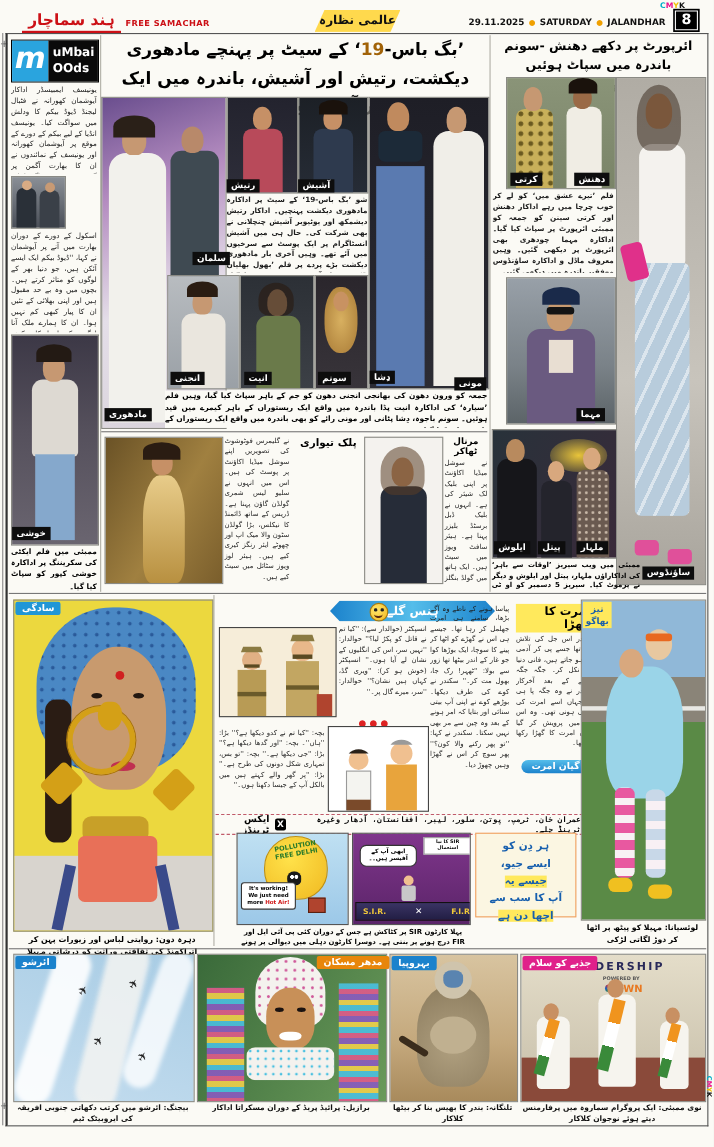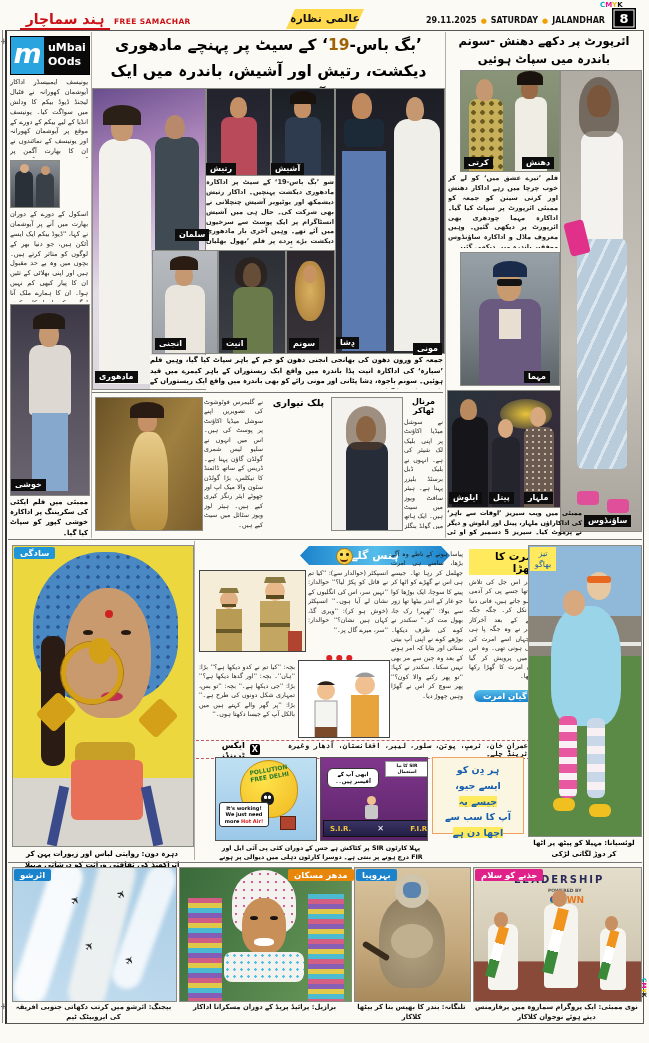--- a/index.html
+++ b/index.html
@@ -320,21 +320,21 @@
     <div class="shape" style="left:0;top:96px;width:112px;height:4px;background:#e8e8e4;"></div>
     <div class="shape" style="left:22px;top:60px;width:70px;height:120px;background:#9ad4e8;border-radius:40% 40% 30% 30%;"></div>
     <div class="shape" style="left:34px;top:44px;width:22px;height:26px;background:#d8a87e;border-radius:50%;"></div>
     <div class="shape" style="left:58px;top:26px;width:24px;height:28px;background:#e8c8a0;border-radius:50%;"></div>
     <div class="shape" style="left:58px;top:30px;width:24px;height:7px;background:#e86820;border-radius:3px;"></div>
     <div class="shape" style="left:30px;top:170px;width:18px;height:82px;background:repeating-linear-gradient(180deg,#e858a0 0 9px,#f8f0f4 9px 16px);border-radius:6px;"></div>
     <div class="shape" style="left:58px;top:172px;width:18px;height:80px;background:repeating-linear-gradient(180deg,#c8d8e8 0 10px,#f8f0f4 10px 18px);border-radius:6px;"></div>
     <div class="shape" style="left:24px;top:252px;width:22px;height:13px;background:#f0c020;border-radius:6px;"></div>
     <div class="shape" style="left:60px;top:258px;width:22px;height:13px;background:#f0c020;border-radius:6px;"></div>
   </div>
-  <div class="abs ur" style="left:530px;top:547px;width:26px;background:#ffe95c;color:#1b5faa;font-size:8px;font-weight:normal;text-align:center;line-height:1.4;padding:1px 0;z-index:6;">
+  <div class="abs ur" style="left:530px;top:547px;width:26px;background:#ffe95c;color:#1b5faa;font-size:8px;font-weight:bold;text-align:center;line-height:1.4;padding:1px 0;z-index:6;">
     <div>تیز</div>
     <div>بھاگو</div>
   </div>
   <div class="abs ur" style="left:528px;top:838px;width:112px;font-size:7px;font-weight:bold;text-align:center;line-height:1.5;">لوئسیانا: مہیلا کو پیٹھ پر اٹھا کر دوڑ لگاتی لڑکی</div>
 
   <div class="hline" style="left:8px;top:862px;width:634px;"></div>
 
   <div class="photo" style="left:12px;top:867px;width:163px;height:133px;background:linear-gradient(200deg,#a8cce4,#c4ddef);">
     <div class="shape" style="left:18px;top:-10px;width:34px;height:150px;background:rgba(255,255,255,0.9);border-radius:17px;transform:rotate(18deg);filter:blur(2px);"></div>
     <div class="shape" style="left:70px;top:-16px;width:38px;height:160px;background:rgba(245,245,242,0.85);border-radius:19px;transform:rotate(14deg);filter:blur(2px);"></div>

